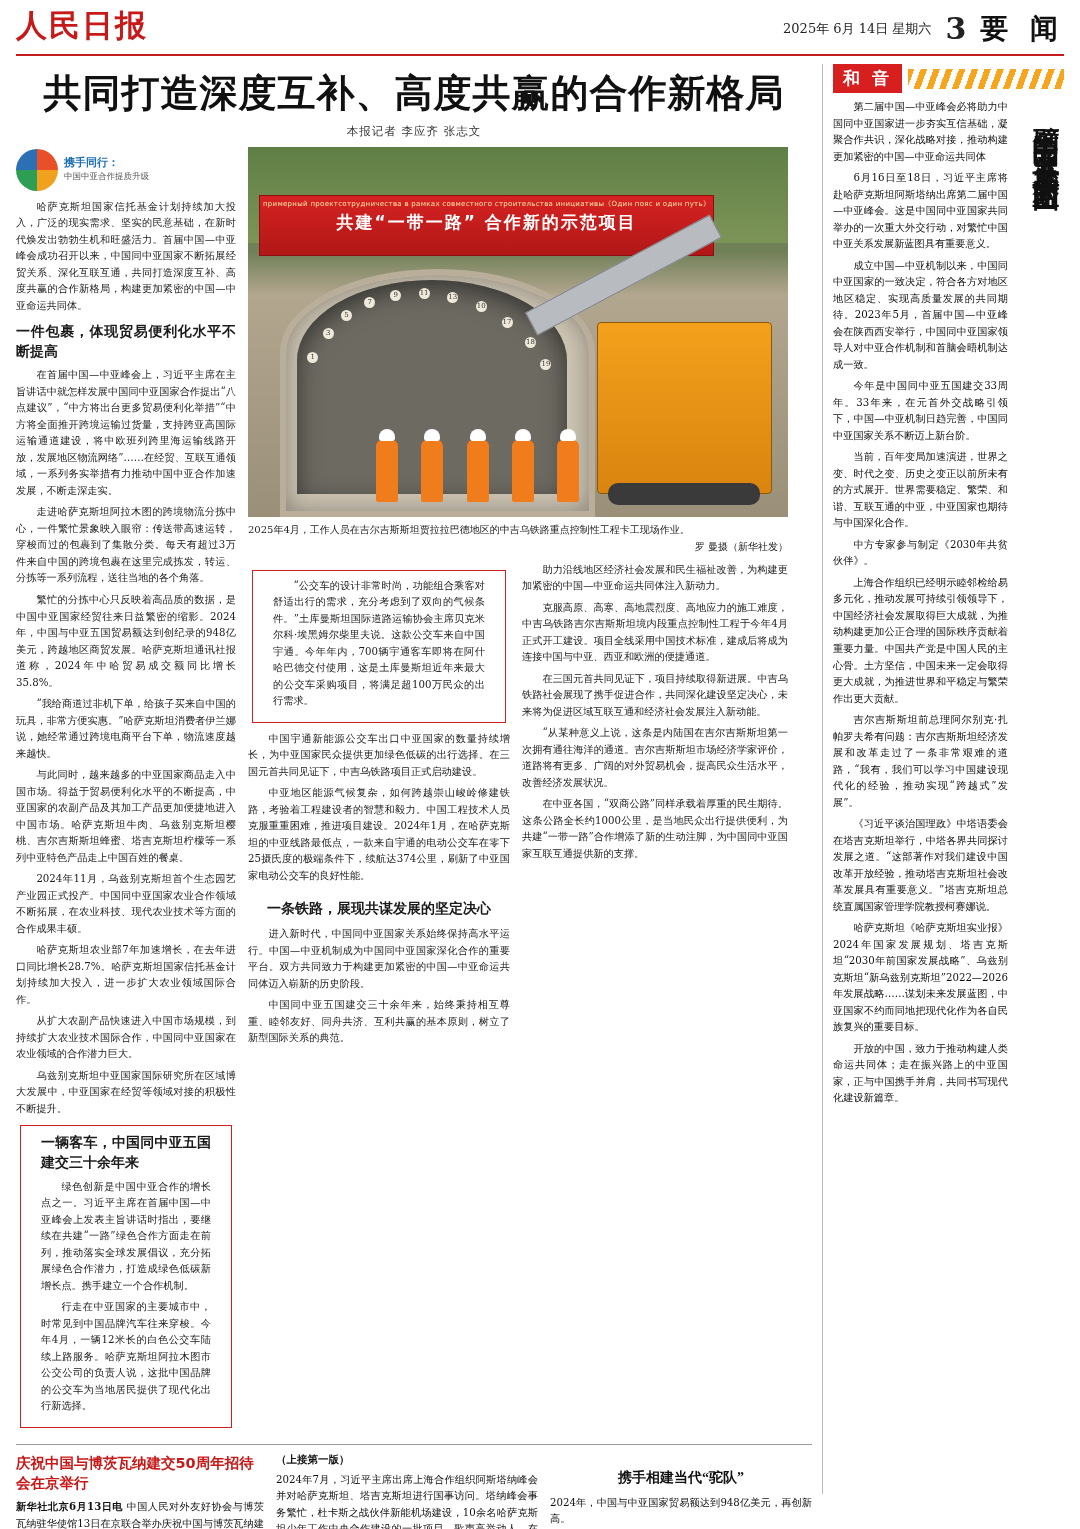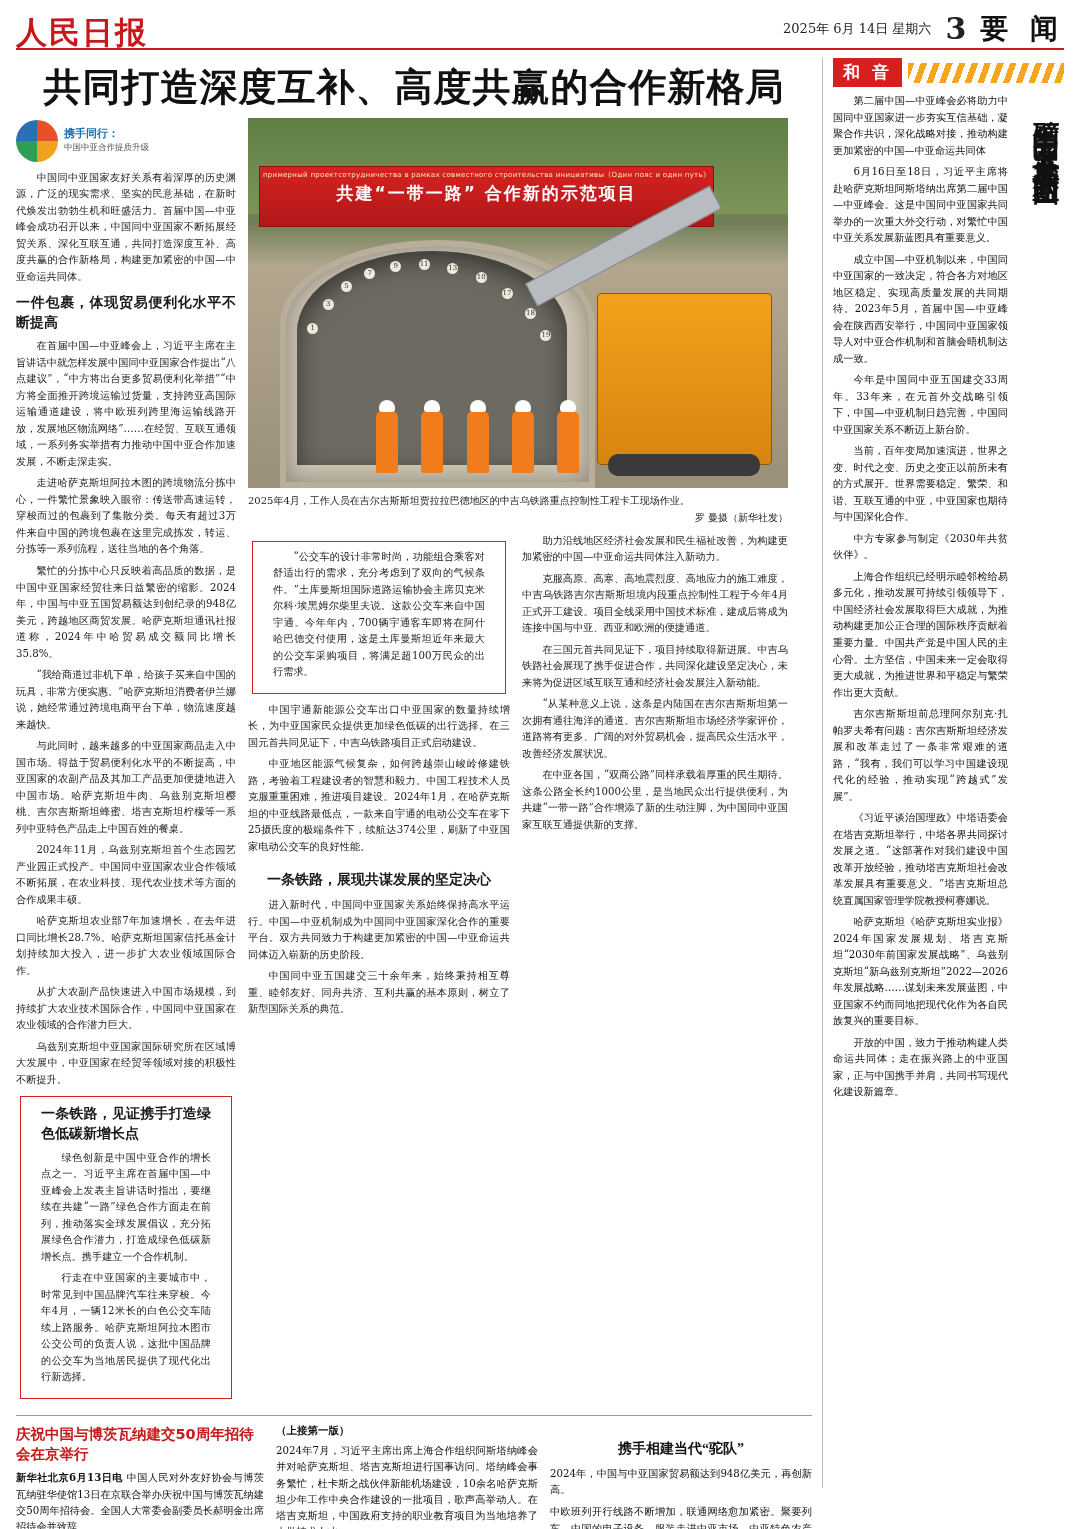--- a/index.html
+++ b/index.html
@@ -11,23 +11,23 @@
     overflow:hidden;
   }
   .page{
     width:1080px;height:1529px;
     box-sizing:border-box;
     padding:10px 16px 8px 16px;
     position:relative;
   }
   
   .masthead{
-    display:flex;align-items:flex-end;justify-content:space-between;
+    display:flex;align-items:flex-start;justify-content:space-between;
     border-bottom:2px solid #c61a1a;
-    margin-bottom:8px;gap:36px;
+    padding-bottom:6px;margin-bottom:8px;gap:36px;
   }
   .logo{
     font-family:"DejaVu Serif","Liberation Serif",serif;
     font-size:31px;font-weight:bold;color:#c61a1a;letter-spacing:2px;
     line-height:1;
     white-space:nowrap;
   }
   .mast-right{display:flex;align-items:center;gap:14px;}
   .mast-date{font-size:13px;color:#222;}
   .page-no{
@@ -204,45 +204,46 @@
       <div class="page-no">3</div>
       <div class="mast-section">要 闻</div>
     </div>
   </div>
 
   <div class="grid">
 
     <div class="left">
 
       <div class="headline">共同打造深度互补、高度共赢的合作新格局</div>
+      <div class="byline">本报记者 李应齐 张志文</div>
 
       <div class="cols">
 
         <div class="col c1">
           <div class="badge">
             <div class="badge-ball"></div>
             <div class="badge-txt">
               <span>携手同行：</span>
               <small>中国中亚合作提质升级</small>
             </div>
           </div>
-          <p>中国同中亚国家友好关系有着深厚的历史渊源，广泛的现实需求、坚实的民意基础，在新时代焕发出勃勃生机和旺盛活力。首届中国—中亚峰会成功召开以来，中国同中亚国家不断拓展经贸关系、深化互联互通，共同打造深度互补、高度共赢的合作新格局，构建更加紧密的中国—中亚命运共同体。</p>
+          <p>哈萨克斯坦国家信托基金计划持续加大投入，广泛的现实需求、坚实的民意基础，在新时代焕发出勃勃生机和旺盛活力。首届中国—中亚峰会成功召开以来，中国同中亚国家不断拓展经贸关系、深化互联互通，共同打造深度互补、高度共赢的合作新格局，构建更加紧密的中国—中亚命运共同体。</p>
           <div class="subhead-left">一件包裹，体现贸易便利化水平不断提高</div>
           <p>在首届中国—中亚峰会上，习近平主席在主旨讲话中就怎样发展中国同中亚国家合作提出“八点建议”，“中方将出台更多贸易便利化举措”“中方将全面推开跨境运输过货量，支持跨亚高国际运输通道建设，将中欧班列跨里海运输线路开放，发展地区物流网络”……在经贸、互联互通领域，一系列务实举措有力推动中国中亚合作加速发展，不断走深走实。</p>
           <p>走进哈萨克斯坦阿拉木图的跨境物流分拣中心，一件繁忙景象映入眼帘：传送带高速运转，穿梭而过的包裹到了集散分类。每天有超过3万件来自中国的跨境包裹在这里完成拣发，转运、分拣等一系列流程，送往当地的各个角落。</p>
           <p>繁忙的分拣中心只反映着高品质的数据，是中国中亚国家经贸往来日益繁密的缩影。2024年，中国与中亚五国贸易额达到创纪录的948亿美元，跨越地区商贸发展。哈萨克斯坦通讯社报道称，2024年中哈贸易成交额同比增长35.8%。</p>
           <p>“我给商道过非机下单，给孩子买来自中国的玩具，非常方便实惠。”哈萨克斯坦消费者伊兰娜说，她经常通过跨境电商平台下单，物流速度越来越快。</p>
           <p>与此同时，越来越多的中亚国家商品走入中国市场。得益于贸易便利化水平的不断提高，中亚国家的农副产品及其加工产品更加便捷地进入中国市场。哈萨克斯坦牛肉、乌兹别克斯坦樱桃、吉尔吉斯斯坦蜂蜜、塔吉克斯坦柠檬等一系列中亚特色产品走上中国百姓的餐桌。</p>
           <p>2024年11月，乌兹别克斯坦首个生态园艺产业园正式投产。中国同中亚国家农业合作领域不断拓展，在农业科技、现代农业技术等方面的合作成果丰硕。</p>
           <p>哈萨克斯坦农业部7年加速增长，在去年进口同比增长28.7%。哈萨克斯坦国家信托基金计划持续加大投入，进一步扩大农业领域国际合作。</p>
           <p>从扩大农副产品快速进入中国市场规模，到持续扩大农业技术国际合作，中国同中亚国家在农业领域的合作潜力巨大。</p>
           <p>乌兹别克斯坦中亚国家国际研究所在区域博大发展中，中亚国家在经贸等领域对接的积极性不断提升。</p>
 
           <div class="redbox">
-            <div class="subhead-left">一条铁路，见证携手打造绿色低碳新增长点</div>
+            <div class="subhead-left">一辆客车，中国同中亚五国建交三十余年来</div>
             <p>绿色创新是中国中亚合作的增长点之一。习近平主席在首届中国—中亚峰会上发表主旨讲话时指出，要继续在共建“一路”绿色合作方面走在前列，推动落实全球发展倡议，充分拓展绿色合作潜力，打造成绿色低碳新增长点。携手建立一个合作机制。</p>
             <p>行走在中亚国家的主要城市中，时常见到中国品牌汽车往来穿梭。今年4月，一辆12米长的白色公交车陆续上路服务。哈萨克斯坦阿拉木图市公交公司的负责人说，这批中国品牌的公交车为当地居民提供了现代化出行新选择。</p>
           </div>
         </div>
 
         <div style="width:560px;">
           <div class="photo-wrap">
             <div class="photo">
               <div class="ph-sky"></div>
               <div class="ph-banner">

